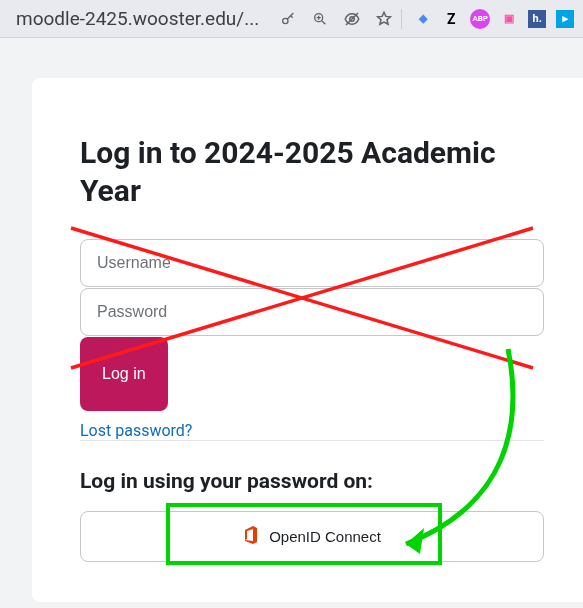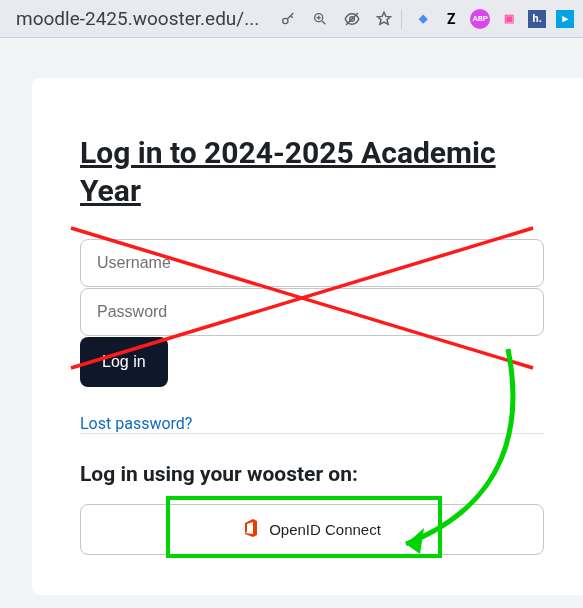--- a/index.html
+++ b/index.html
@@ -69,47 +69,46 @@
       padding: 56px 48px 40px 48px;
       width: 560px;
       position: relative;
     }
     .heading {
       font-size: 30px;
       font-weight: 700;
       color: #1d2125;
       line-height: 1.25;
       margin-bottom: 30px;
-      text-decoration: underline;
     }
     .input-wrap {
       position: relative;
     }
     .input {
       width: 100%;
       border: 1px solid #c4c6ca;
       border-radius: 8px;
       padding: 14px 16px;
       font-size: 16px;
       color: #333;
       margin-bottom: 1px;
       background: #fff;
     }
     .input::placeholder {
       color: #6e7277;
     }
     .login-btn {
-      background: #0f172a;
+      background: #be185d;
       color: #fff;
       border: none;
       border-radius: 8px;
-      padding: 16px 22px;
+      padding: 28px 22px;
       font-size: 16px;
       cursor: pointer;
-      margin-bottom: 27px;
+      margin-bottom: 10px;
     }
     .lost-link {
       color: #0f6cbf;
       font-size: 16px;
       text-decoration: none;
       display: inline-block;
     }
     .divider {
       border: none;
       border-top: 1px solid #e2e4e7;
@@ -208,21 +207,21 @@
         <line x1="5" y1="145" x2="467" y2="5" stroke="#ff1a1a" stroke-width="3.5"></line>
       </svg>
     </div>
 
     <button class="login-btn">Log in</button>
     <br>
     <a href="#" class="lost-link">Lost password?</a>
 
     <hr class="divider">
 
-    <h2 class="subheading">Log in using your wooster on:</h2>
+    <h2 class="subheading">Log in using your password on:</h2>
 
     <div style="position:relative;">
       <button class="oid-btn">
         <span>
           <svg class="office-icon" viewBox="0 0 16 18">
             <path fill="#eb3c00" d="M10 0 L14 2 L14 16 L10 18 L2 15 L2 14 L10 15 L10 3 L4 5 L4 13 L2 14 L2 4 Z"></path>
           </svg>
         </span>
         <span>OpenID Connect</span>
       </button>

